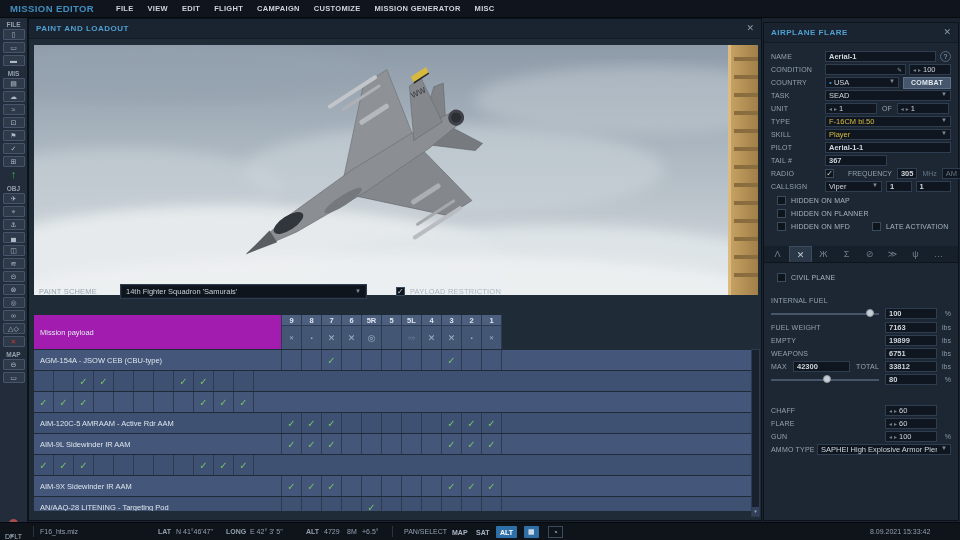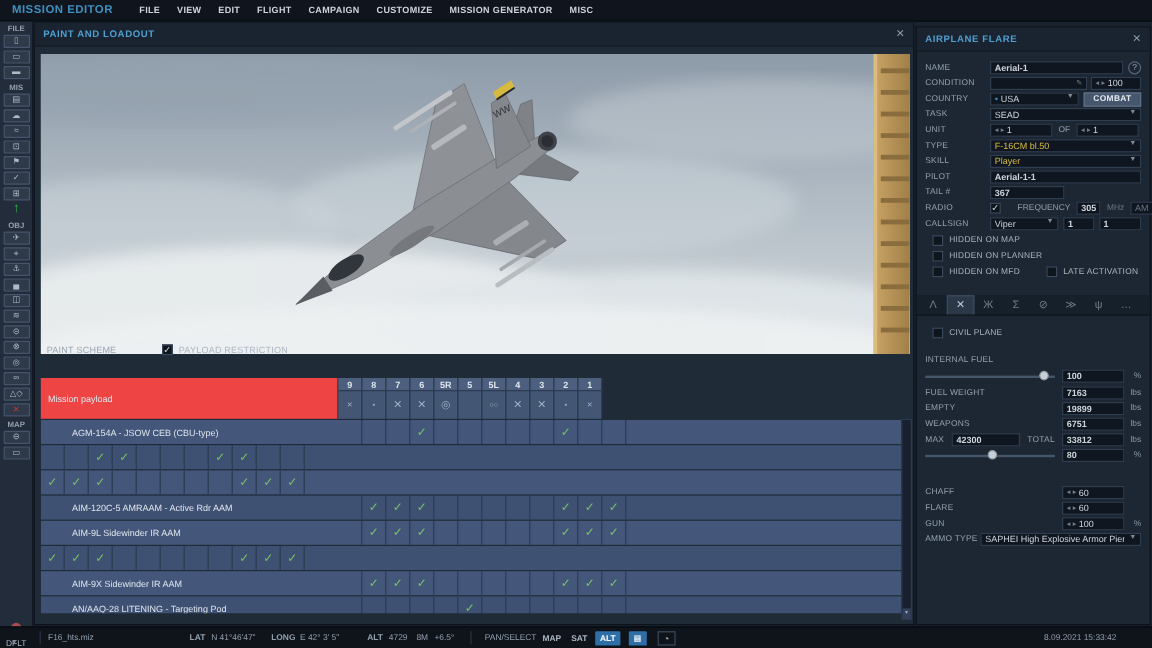--- a/index.html
+++ b/index.html
@@ -33,29 +33,29 @@
   .select{background:#0f151d;border:1px solid #31405433;outline:1px solid #2e3c4e;display:flex;align-items:center;height:13px;font-size:7.5px;color:#c6cfd8;padding:0 4px;justify-content:space-between;cursor:pointer;}
   #scheme-select{width:245px;}
   .chev{color:#7e8b98;font-size:6px;margin-left:4px;}
   .cb{width:9px;height:9px;background:#0f151d;border:1px solid #3a4a5f;display:inline-flex;align-items:center;justify-content:center;font-size:8px;color:#cdd5dd;cursor:pointer;flex:none;}
   #payload-restrict{display:flex;align-items:center;margin-left:14px;}
   #payload-restrict .txt{font-size:7.5px;color:#aab6c2;margin-left:5px;letter-spacing:.2px;}
 
   
   #ptable{position:absolute;left:5px;top:296px;width:724px;height:202px;}
   #phead{display:flex;height:34px;}
-  #pname-cell{width:248px;background:#ef4444;color:#e2e8ef;font-size:7.5px;display:flex;align-items:center;padding-left:6px;border-right:1px solid #2c3a52;}
+  #pname-cell{width:248px;background:#a21caf;color:#e2e8ef;font-size:7.5px;display:flex;align-items:center;padding-left:6px;border-right:1px solid #2c3a52;}
   .st-col{width:20px;display:flex;flex-direction:column;border-right:1px solid #2c3a52;}
   .st-num{height:11px;background:#4d5f7e;color:#dfe6ee;font-size:7.5px;font-weight:bold;text-align:center;line-height:11px;border-bottom:1px solid #2c3a52;}
   .st-ico{flex:1;background:#43567404;background:#435674;color:#9fb0c6;display:flex;align-items:center;justify-content:center;font-size:9px;}
   .st-ico.sm{font-size:6px;}
   #payload-rows{height:162px;overflow:hidden;}
   .prow{display:flex;height:20px;margin-top:1px;background:#44577a;cursor:pointer;}
   .prow.alt{background:#3e5173;}
-  .prow .pname{width:248px;font-size:7.5px;color:#dde4ec;display:flex;align-items:center;padding-left:6px;border-right:1px solid #2c3a52;margin-left:20px;}
+  .prow .pname{width:248px;font-size:7.5px;color:#dde4ec;display:flex;align-items:center;padding-left:6px;border-right:1px solid #2c3a52;}
   .pcell{width:20px;border-right:1px solid #2c3a52;display:flex;align-items:center;justify-content:center;font-size:10px;color:#74c163;font-weight:bold;}
   .pfill{flex:1;}
   #pscroll{position:absolute;right:-2px;top:34px;width:9px;height:168px;background:#18212d;border:1px solid #2c3a52;}
   #pscroll .arrowbtn{position:absolute;bottom:0;left:0;width:7px;height:9px;background:#32405a;color:#9aa8b8;font-size:5px;text-align:center;line-height:9px;cursor:pointer;}
 
   
   #ag-panel{position:absolute;left:763px;top:22px;width:196px;height:499px;background:#1d2734;border:1px solid #0c1219;}
   #ag-body{position:absolute;left:0;top:20px;right:0;bottom:0;padding:8px 7px 0;}
   .fr{display:flex;align-items:center;height:11px;margin-bottom:2px;}
   .fr .lbl{width:54px;font-size:7px;color:#94a1ae;letter-spacing:.2px;flex:none;}
@@ -210,20 +210,24 @@
           <polygon points="50,-4 76,-52 90,-52 84,-4" fill="#84878c" stroke="#63666b" stroke-width=".5"></polygon>
           <rect x="74" y="-59" width="18" height="7" fill="#d8b93f" transform="skewX(-8)"></rect>
           <rect x="74" y="-53" width="18" height="1.6" fill="#23262a" transform="skewX(-8)"></rect>
           <text x="72" y="-40" font-size="8" fill="#2e3237" transform="rotate(8 72 -40)">WW</text>
         </g>
       </svg>
     </div>
 
     <div id="scheme-row">
       <div class="lbl">PAINT SCHEME</div>
+      <div class="select" id="scheme-select">
+        <span>14th Fighter Squadron 'Samurais'</span>
+        <span class="chev">▼</span>
+      </div>
       <div id="payload-restrict">
         <span class="cb">✓</span>
         <span class="txt">PAYLOAD RESTRICTION</span>
       </div>
     </div>
 
     <div id="ptable">
       <div id="phead">
         <div id="pname-cell">Mission payload</div>
         <div id="station-head" style="display:flex;">

